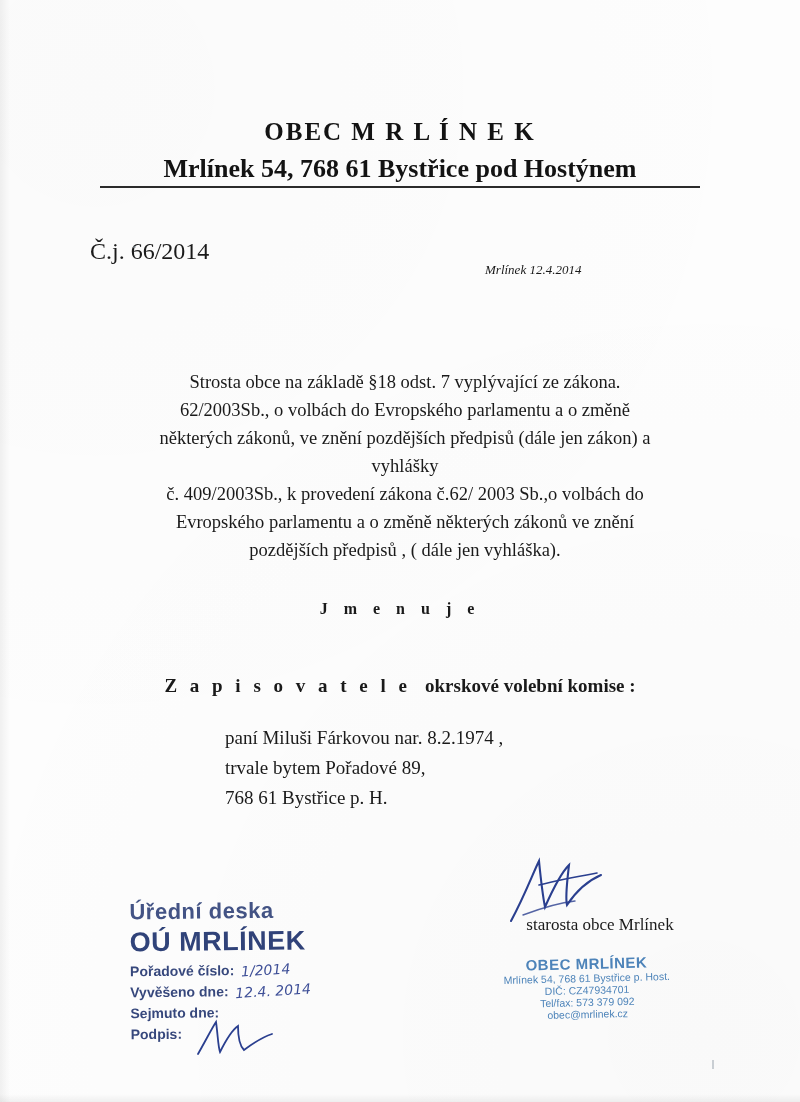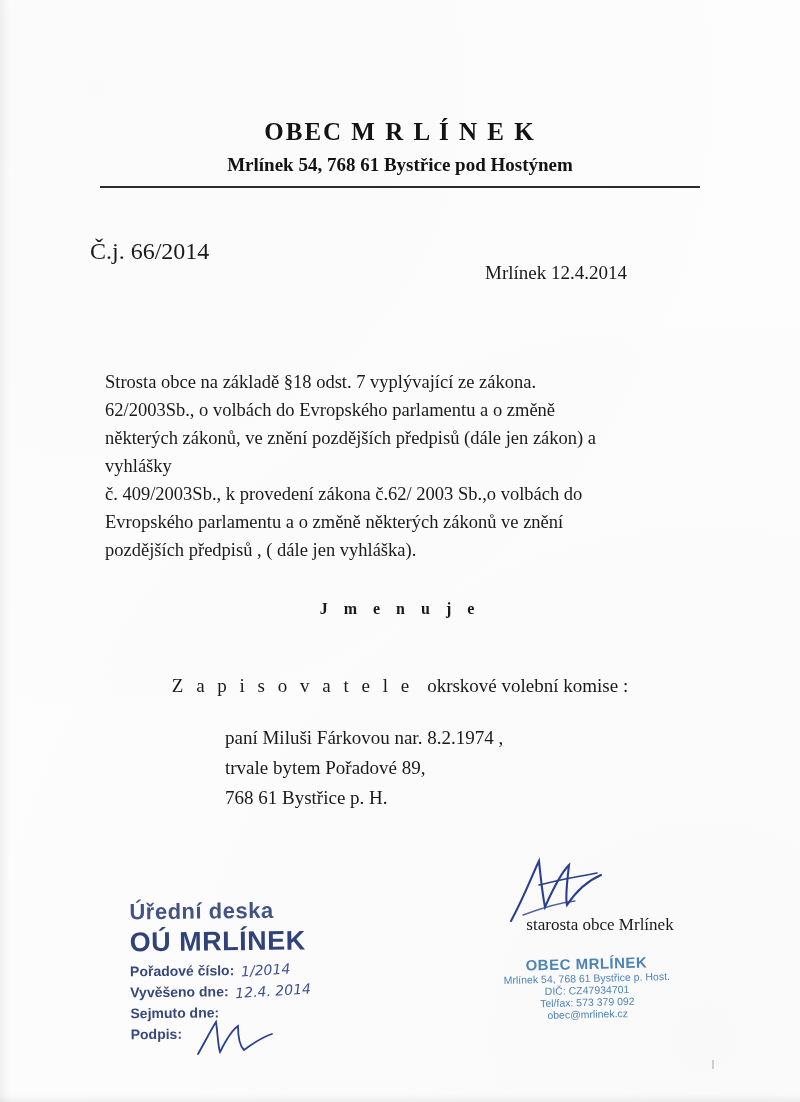--- a/index.html
+++ b/index.html
@@ -49,21 +49,21 @@
     text-align: center;
   }
   .org-name {
     font-weight: bold;
     font-size: 25px;
     letter-spacing: 2px;
     color: #131313;
   }
   .org-addr {
     font-weight: bold;
-    font-size: 19px;
+    font-size: 26px;
     margin-top: 8px;
     color: #131313;
   }
   .header-rule {
     position: absolute;
     left: 100px;
     right: 100px;
     top: 186px;
     height: 2px;
     background: #2b2b2b;
@@ -73,51 +73,52 @@
   .ref-no {
     position: absolute;
     left: 90px;
     top: 238px;
     font-size: 24px;
   }
   .place-date {
     position: absolute;
     left: 485px;
     top: 262px;
-    font-size: 19px;
+    font-size: 13px;
+    font-style: italic;
   }
 
   
   .body-para {
     position: absolute;
     left: 105px;
     right: 95px;
     top: 368px;
-    text-align: left;
+    text-align: center;
     font-size: 18.5px;
     line-height: 28px;
   }
   .body-para div { white-space: nowrap; }
 
   
   .appoints {
     position: absolute;
     left: 0; right: 0;
     top: 600px;
     text-align: center;
     font-weight: bold;
     font-size: 16px;
     letter-spacing: 6px;
   }
   .role-line {
     position: absolute;
     left: 0; right: 0;
     top: 675px;
     text-align: center;
-    font-weight: normal;
+    font-weight: bold;
     font-size: 19px;
   }
   .role-line .spaced {
     letter-spacing: 4px;
     margin-right: 14px;
   }
 
   
   .person {
     position: absolute;

